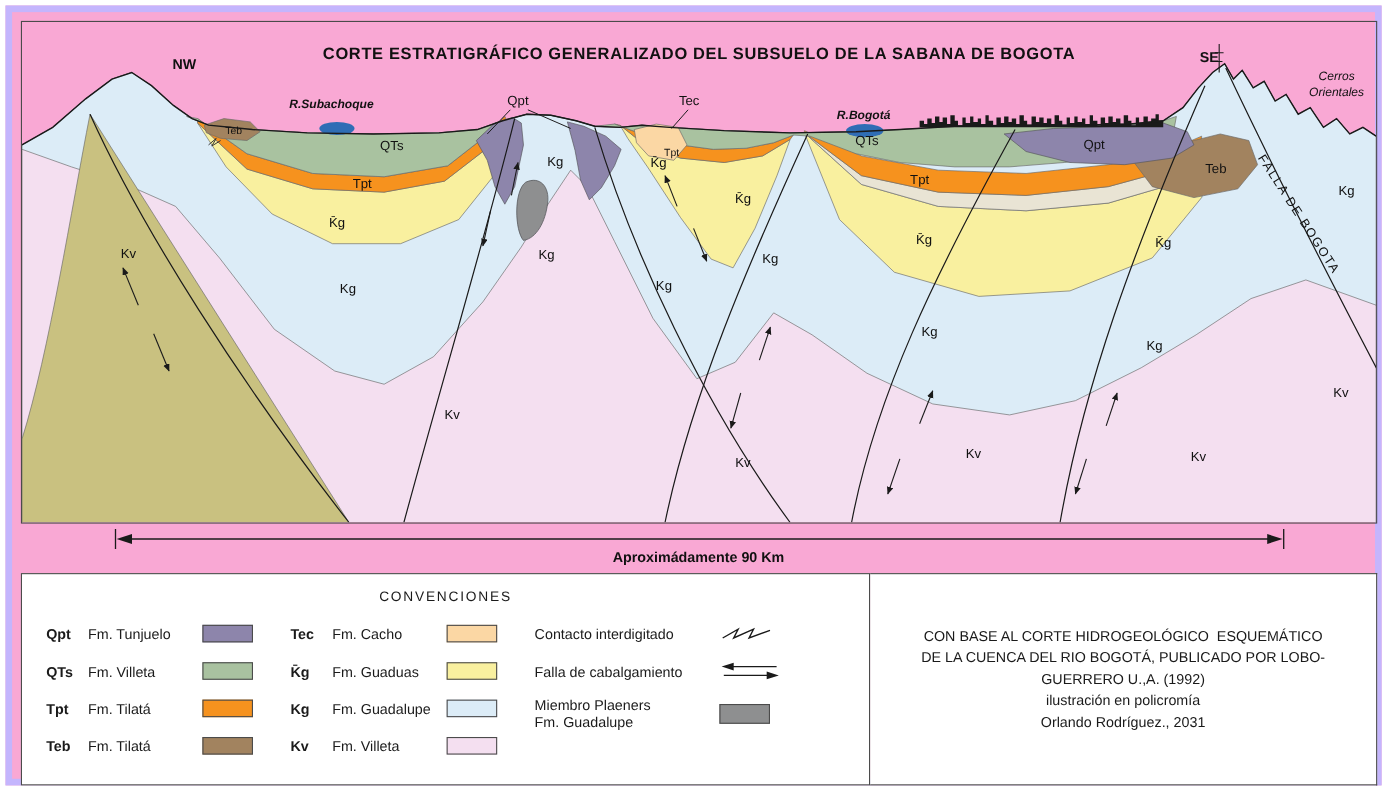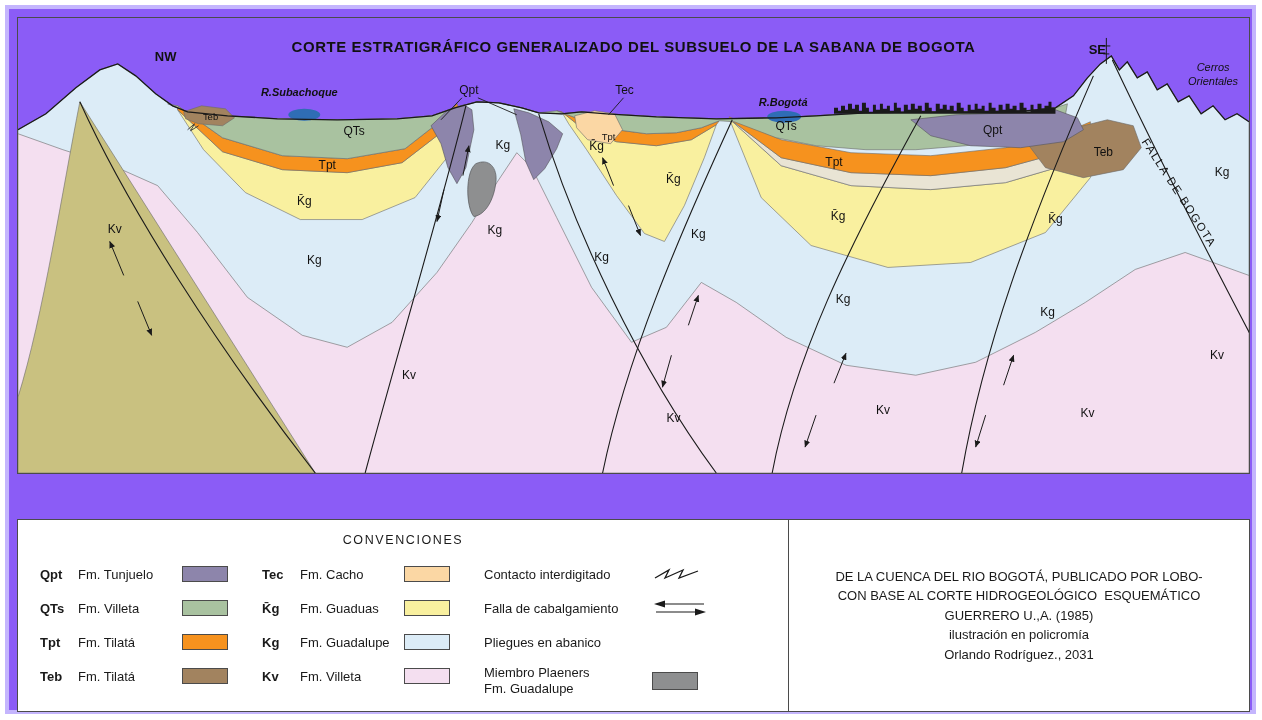--- a/index.html
+++ b/index.html
@@ -1,19 +1,19 @@
 <!DOCTYPE html>
 <html><head>
 <meta charset="utf-8">
 <style>
   *{box-sizing:border-box}
   html,body{margin:0;padding:0}
   body{width:1262px;height:720px;position:relative;background:#fff;
        font-family:"Liberation Sans",sans-serif;color:#1a1a1a}
-  .frame{position:absolute;left:5px;top:5px;width:1251px;height:709px;border:4px solid #c4b5fd;background:#8b5cf6}
+  .frame{position:absolute;left:5px;top:5px;width:1251px;height:709px;border:6px solid #c4b5fd;background:#f9a8d4}
   .section-box{position:absolute;left:8px;top:8px;width:1233px;height:457px;border:1px solid #4b4b4b;overflow:hidden}
   .section-box svg{display:block;width:100%;height:100%}
   .scale-row{position:absolute;left:8px;top:466px;width:1233px;height:42px}
   .scale-row svg{display:block;width:100%;height:100%}
   .legend-row{position:absolute;left:8px;top:510px;width:1233px;height:193px;display:flex}
   .legend-box{width:772px;height:100%;border:1px solid #4b4b4b;position:relative;background:#fff}
   .credit-box{flex:1;height:100%;border:1px solid #4b4b4b;border-left:none;display:flex;flex-direction:column;
               justify-content:center;align-items:center;padding:0 26px;text-align:center;background:#fff}
   .legend-title{text-align:center;padding-top:13px;font-size:12.5px;letter-spacing:1.6px}
   .legend-body{display:grid;grid-template-columns:222px 222px 1fr;padding:10px 10px 0 22px}
@@ -175,20 +175,32 @@
       <text class="ul" x="1207" y="158" text-anchor="middle">Kg</text>
       <text class="ul" x="97" y="215" text-anchor="middle">Kv</text>
       <text class="ul" x="392" y="362" text-anchor="middle">Kv</text>
       <text class="ul" x="657" y="405" text-anchor="middle">Kv</text>
       <text class="ul" x="867" y="397" text-anchor="middle">Kv</text>
       <text class="ul" x="1072" y="400" text-anchor="middle">Kv</text>
       <text class="ul" x="1202" y="342" text-anchor="middle">Kv</text>
     </svg>
   </div>
 
+  <div class="scale-row">
+    <svg viewBox="0 0 1233 42">
+      <g stroke="#1a1a1a" stroke-width="1.2">
+        <line x1="86" y1="4" x2="86" y2="22"></line>
+        <line x1="1148" y1="4" x2="1148" y2="22"></line>
+        <line x1="98" y1="13" x2="1136" y2="13"></line>
+      </g>
+      <polygon fill="#1a1a1a" points="87,13 101,8.5 101,17.5"></polygon>
+      <polygon fill="#1a1a1a" points="1147,13 1133,8.5 1133,17.5"></polygon>
+      <text class="scl" x="616" y="34" text-anchor="middle">Aproximádamente 90 Km</text>
+    </svg>
+  </div>
 
   <div class="legend-row">
 
     <div class="legend-box">
       <div class="legend-title">CONVENCIONES</div>
       <div class="legend-body">
 
         <div class="lcol">
           <div class="lrow">
             <span class="code">Qpt</span>
@@ -244,37 +256,34 @@
           </div>
           <div class="symrow">
             <span class="slabel">Falla de cabalgamiento</span>
             <svg width="56" height="18" viewBox="0 0 56 18">
               <line x1="12" y1="5" x2="52" y2="5" stroke="#1a1a1a" stroke-width="1.2"></line>
               <polygon points="2,5 13,1.5 13,8.5" fill="#1a1a1a"></polygon>
               <line x1="4" y1="13" x2="44" y2="13" stroke="#1a1a1a" stroke-width="1.2"></line>
               <polygon points="54,13 43,9.5 43,16.5" fill="#1a1a1a"></polygon>
             </svg>
           </div>
-          <div class="symrow">
-            <span class="slabel">Pliegues en abanico</span>
-          </div>
           <div class="symrow tall">
             <span class="two-line">
               <span>Miembro Plaeners</span><br>
               <span>Fm. Guadalupe</span>
             </span>
             <span class="swatch" style="height: 18px; background-color: rgb(142, 143, 144);"></span>
           </div>
         </div>
 
       </div>
     </div>
 
     <div class="credit-box">
+      <div class="credit-line">CON BASE AL CORTE HIDROGEOLÓGICO  ESQUEMÁTICO</div>
       <div class="credit-line">DE LA CUENCA DEL RIO BOGOTÁ, PUBLICADO POR LOBO-</div>
-      <div class="credit-line">CON BASE AL CORTE HIDROGEOLÓGICO  ESQUEMÁTICO</div>
-      <div class="credit-line">GUERRERO U.,A. (1985)</div>
+      <div class="credit-line">GUERRERO U.,A. (1992)</div>
       <div class="credit-line">ilustración en policromía</div>
       <div class="credit-line">Orlando Rodríguez., 2031</div>
     </div>
 
   </div>
 </div>
 
 </body></html>

